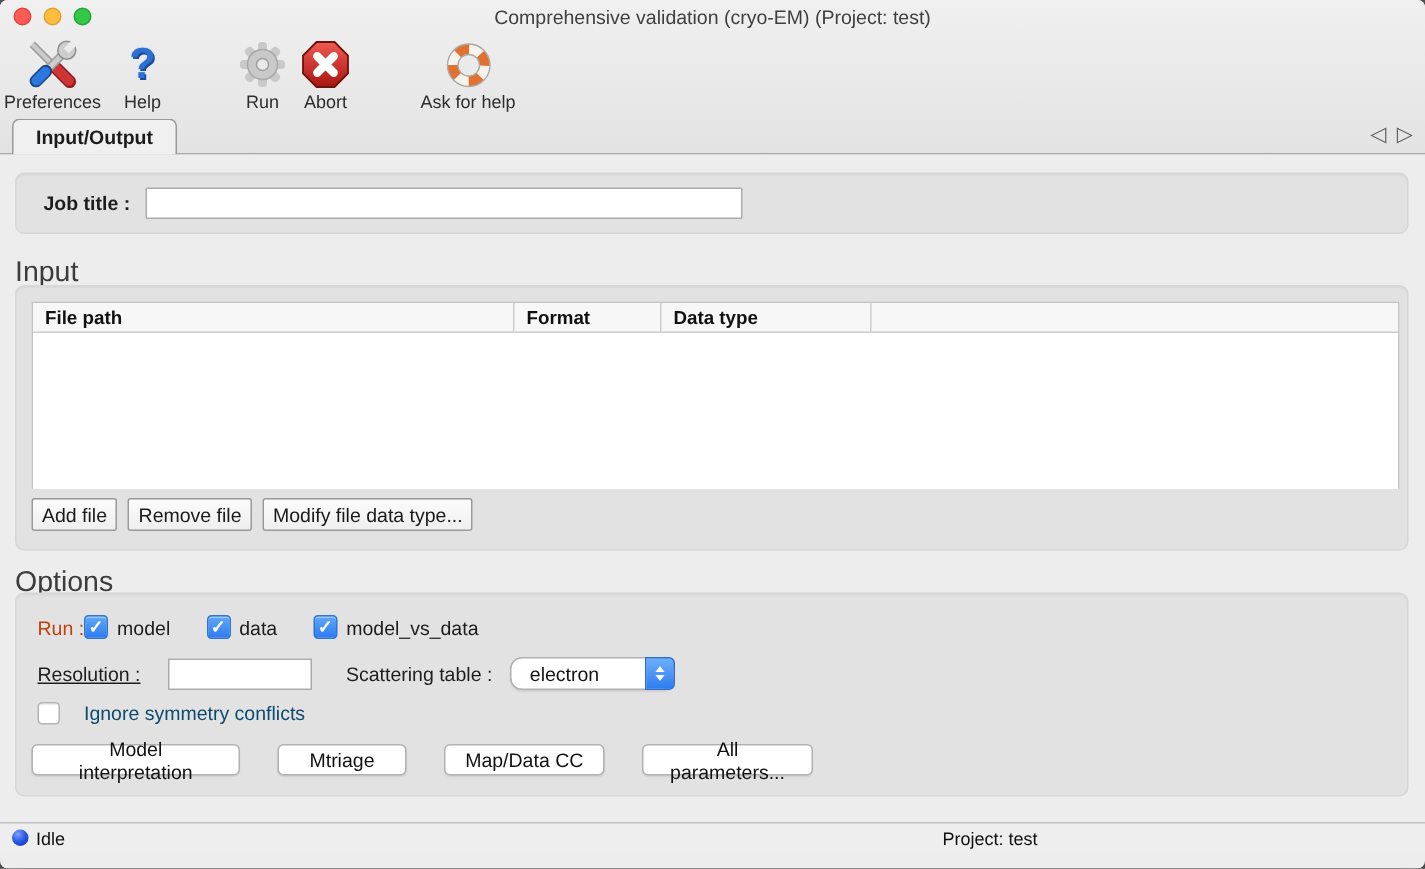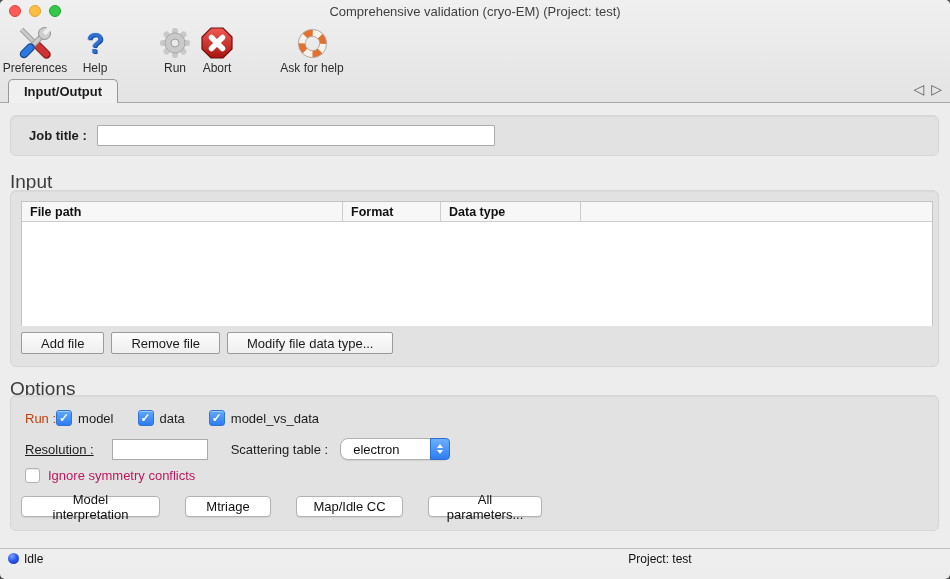--- a/index.html
+++ b/index.html
@@ -55,21 +55,21 @@
   .ftable{ position:absolute; left:10px; top:10px; width:912px; height:125px;
     background:#fff; border:1px solid #c3c3c3; }
   .thead{ display:flex; height:20px; background:#f7f7f7;
     border-bottom:1px solid #cdcdcd; font-size:12.5px; font-weight:bold; color:#111; }
   .th{ display:flex; align-items:center; padding-left:8px; height:100%; }
   .th + .th{ border-left:1px solid #cdcdcd; }
   .th.c0{ width:320px; } .th.c1{ width:98px; } .th.c2{ width:140px; } .th.c3{ flex:1; }
   .tbody{ height:104px; background:#fff; }
   
   .file-btnrow{ position:absolute; left:10px; top:141px; display:flex; gap:7px; }
-  .sq-btn{ height:22px; padding:0 19px; background:linear-gradient(#fbfbfb,#efefef);
+  .sq-btn{ height:22px; padding:0 6px; background:linear-gradient(#fbfbfb,#efefef);
     border:1px solid #9b9b9b; border-radius:2px; font:13px "Liberation Sans",sans-serif;
     color:#1a1a1a; display:flex; align-items:center; cursor:default; }
   
   .lbl-options{ top:275px; }
   .options-panel{ top:292px; height:136px; }
   .opt-row{ position:absolute; left:14px; display:flex; align-items:center; }
   .row-run{ top:14px; }
   .row-res{ top:42px; }
   .row-ign{ top:72px; }
   .row-btns{ top:100px; left:10px; gap:25px; }
@@ -93,21 +93,21 @@
     cursor:default; }
   .dd-value{ padding-left:12px; font-size:13px; color:#111; }
   .dd-stepper{ position:absolute; right:-1px; top:-1px; width:20px; height:22px;
     background:linear-gradient(#6cb0fa,#2e7cf0); border:1px solid #2b6fd6;
     border-radius:0 4px 4px 0; display:flex; flex-direction:column;
     align-items:center; justify-content:center; gap:2px; }
   .tri-up{ width:0; height:0; border-left:3.5px solid transparent;
     border-right:3.5px solid transparent; border-bottom:4px solid #fff; }
   .tri-down{ width:0; height:0; border-left:3.5px solid transparent;
     border-right:3.5px solid transparent; border-top:4px solid #fff; }
-  .ign-label{ margin-left:8px; color:#be185d; }
+  .ign-label{ margin-left:16px; color:#0c4a6e; }
   .r-btn{ height:21px; background:#fff; border:1px solid #b2b2b2; border-radius:4px;
     box-shadow:0 1px 1px rgba(0,0,0,.08); font:13px "Liberation Sans",sans-serif;
     color:#111; display:flex; align-items:center; justify-content:center;
     padding:0 12px; cursor:default; }
   .r-btn.w1{ width:139px; } .r-btn.w2{ width:86px; } .r-btn.w3{ width:107px; }
   .r-btn.w4{ width:114px; }
   
   .statusbar{ position:absolute; bottom:12px; left:0; width:950px; height:19px;
     border-top:1px solid #c0c0c0; background:#eeeeee; font-size:12px; color:#101010; }
   .sphere{ position:absolute; left:8px; top:4px; width:11px; height:11px;
@@ -272,21 +272,21 @@
       </div>
 
       <div class="opt-row row-ign">
         <span class="cb unchecked"></span>
         <span class="ign-label">Ignore symmetry conflicts</span>
       </div>
 
       <div class="opt-row row-btns">
         <button class="r-btn w1">Model interpretation</button>
         <button class="r-btn w2">Mtriage</button>
-        <button class="r-btn w3">Map/Idle CC</button>
+        <button class="r-btn w3">Map/Data CC</button>
         <button class="r-btn w4">All parameters...</button>
       </div>
 
     </div>
   </div>
 
   <div class="statusbar">
     <span class="sphere"></span>
     <span class="status-text">Idle</span>
     <span class="project-text">Project: test</span>

